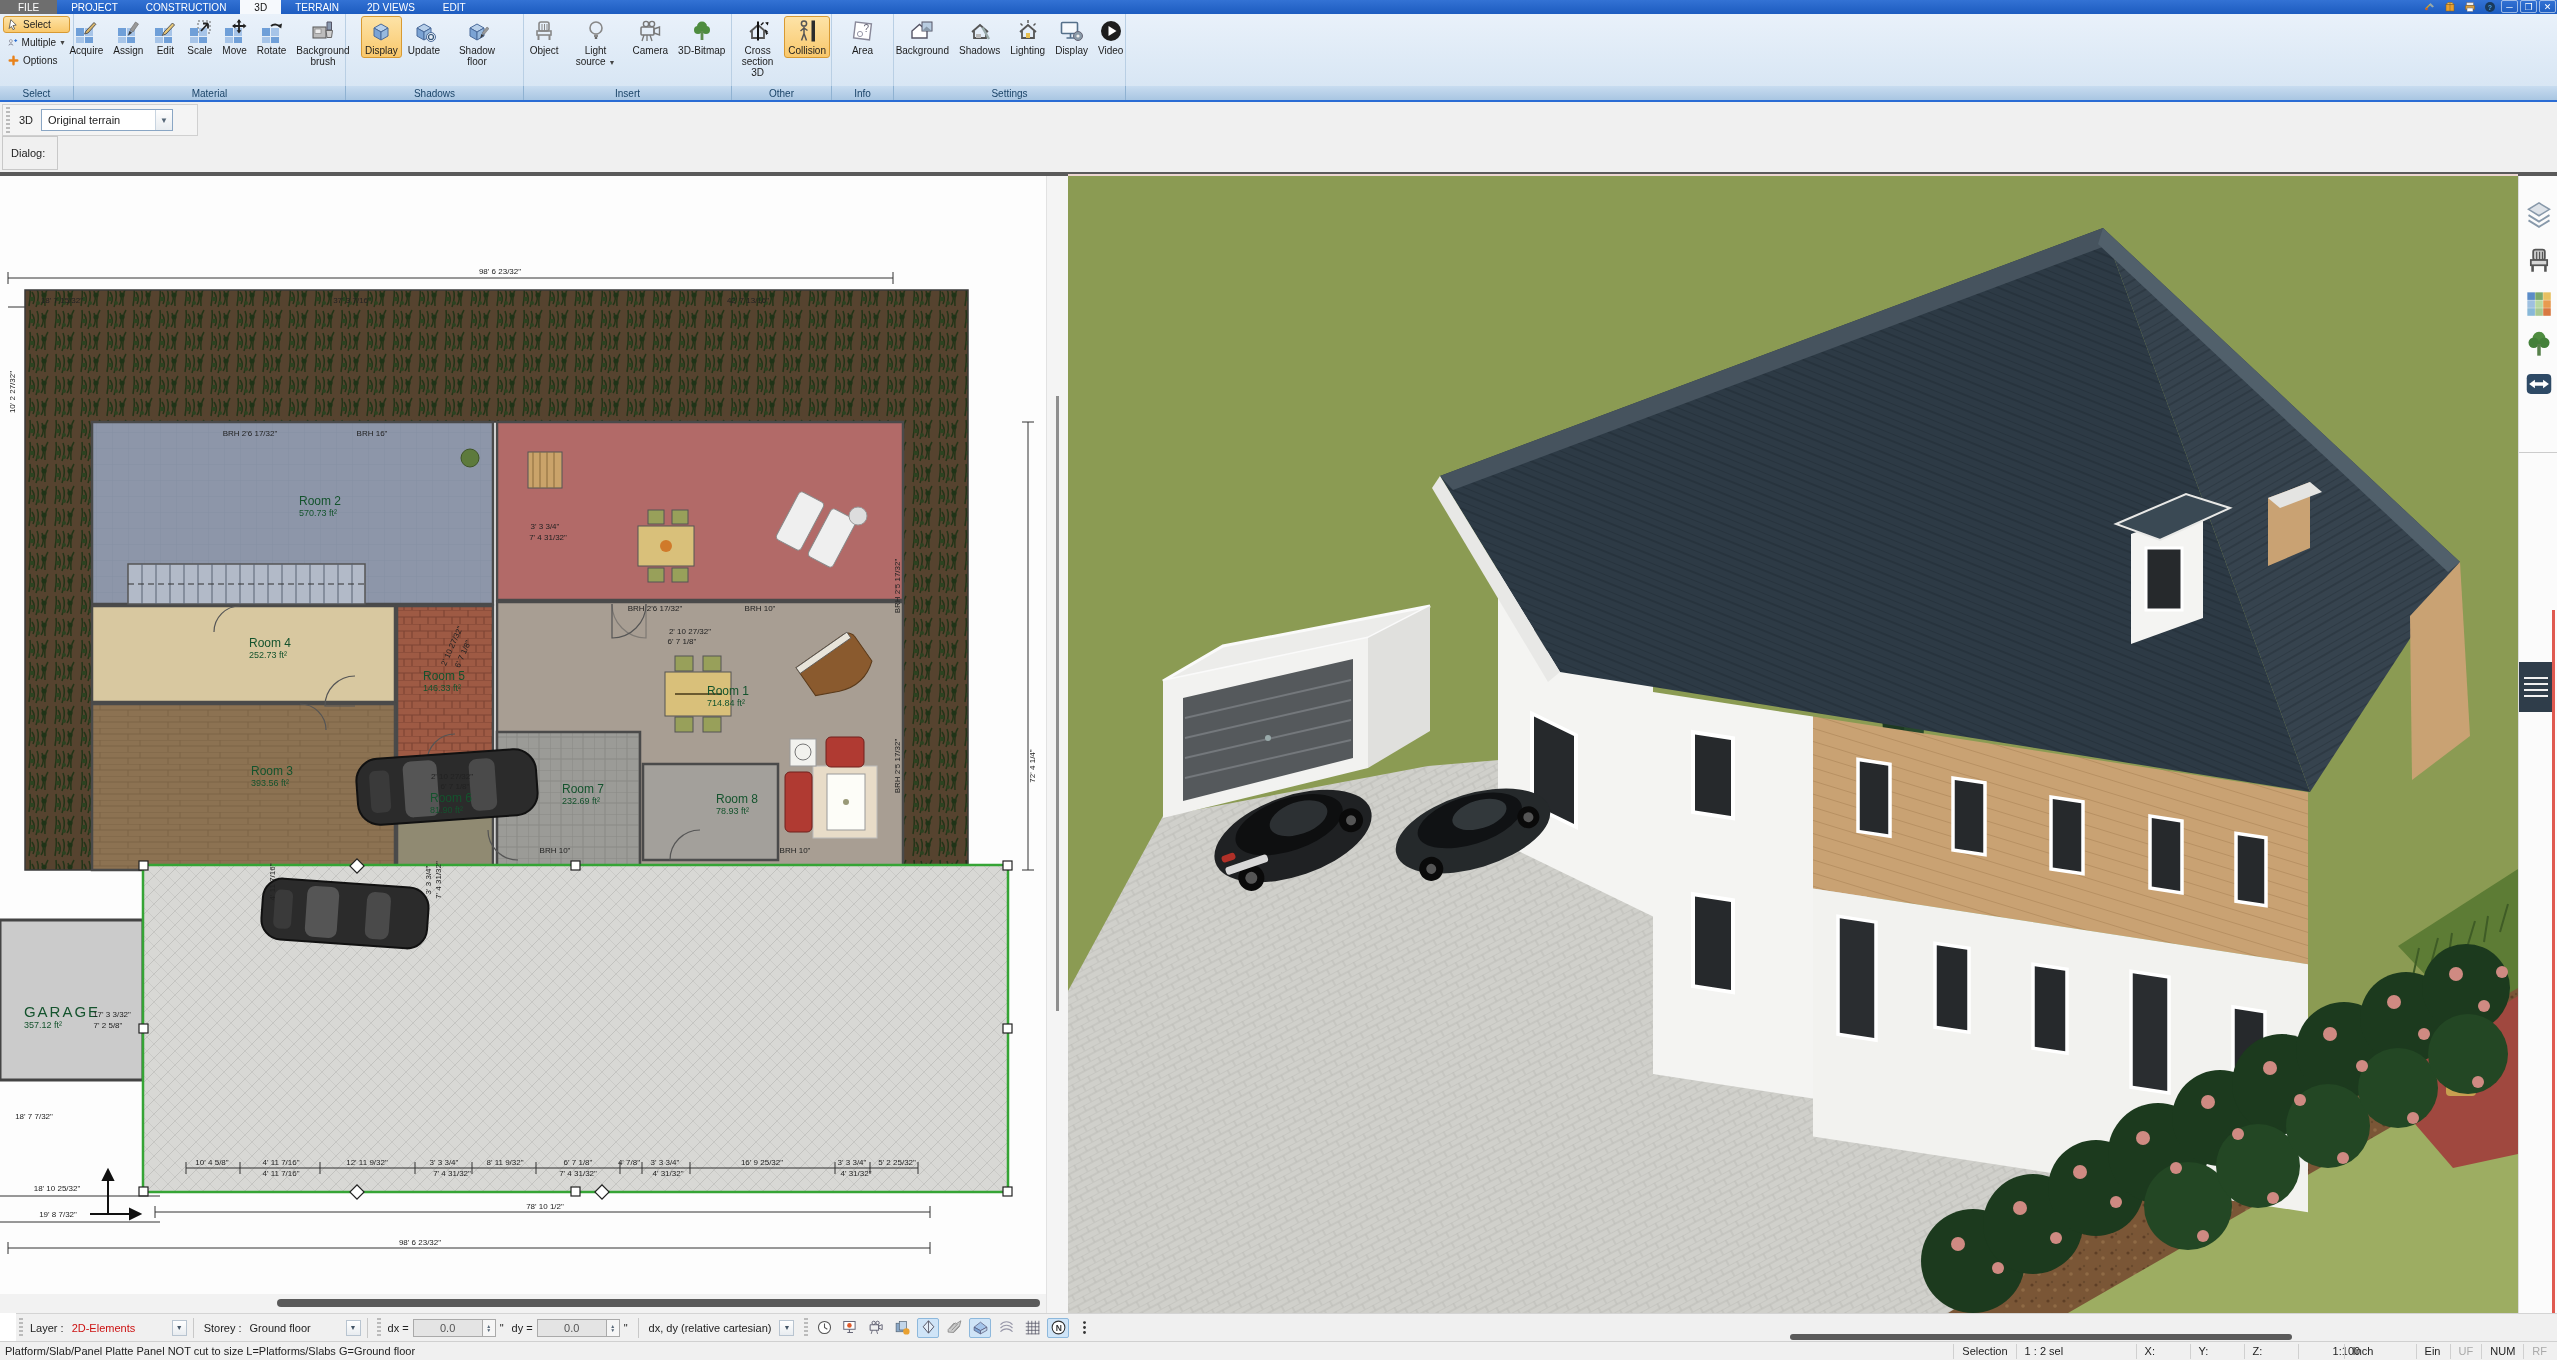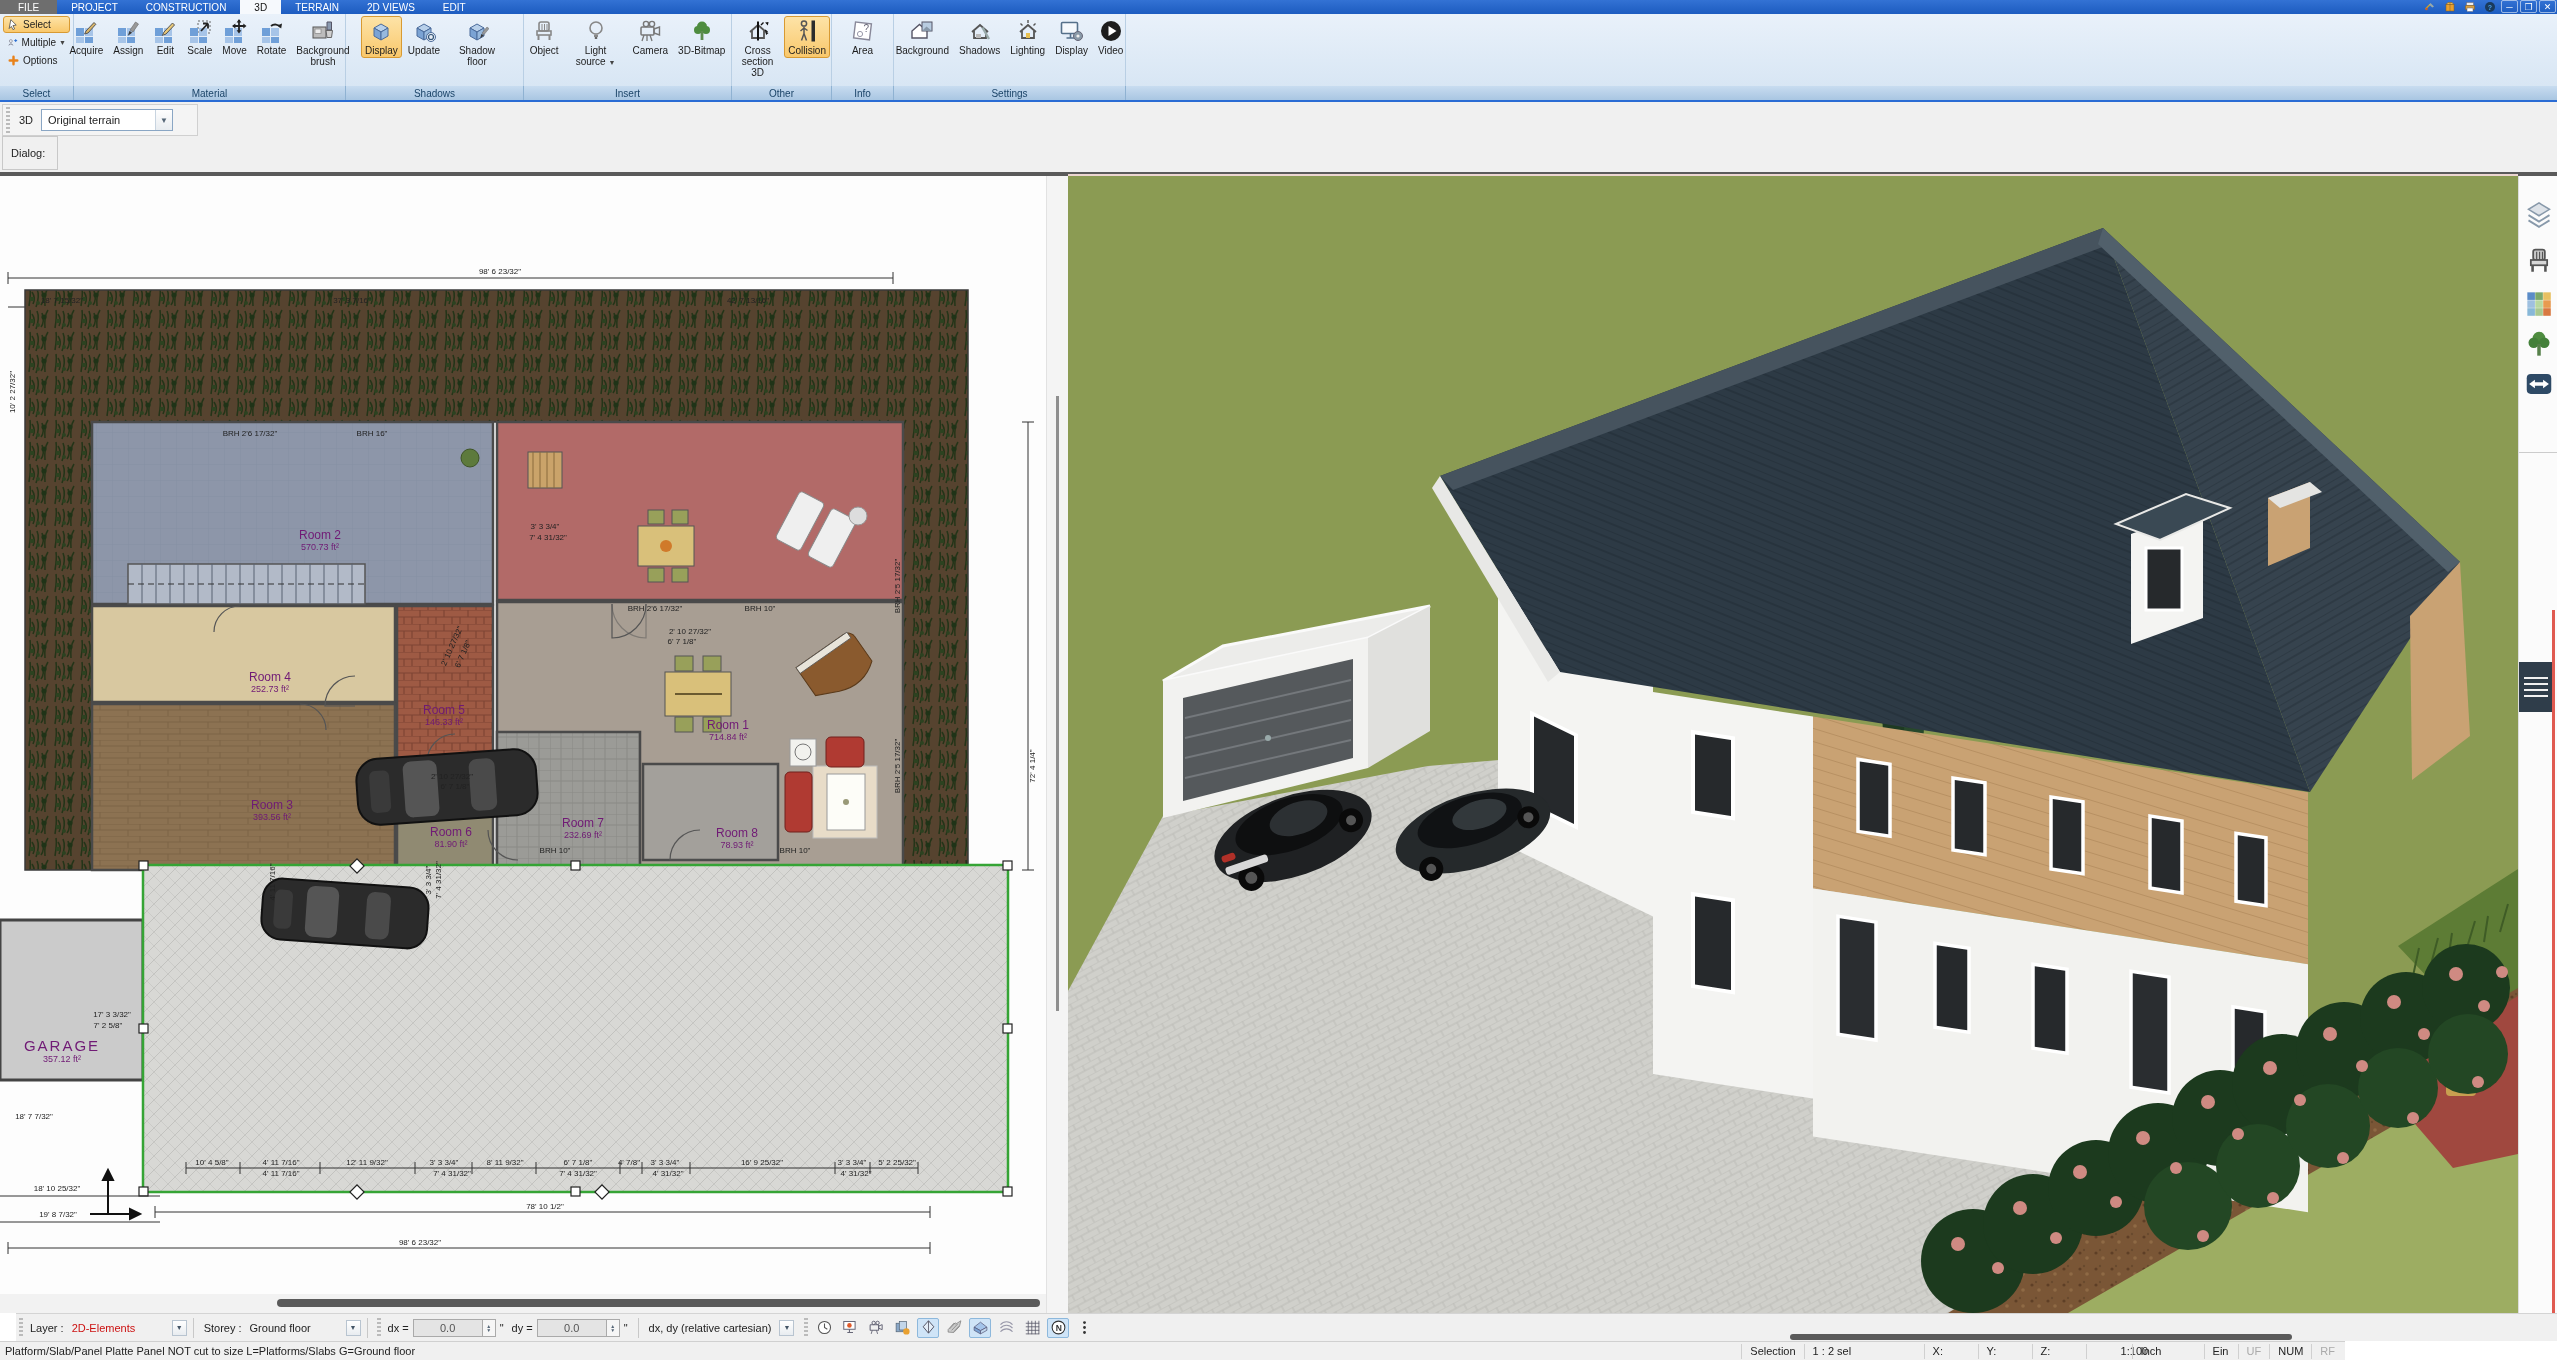--- a/index.html
+++ b/index.html
@@ -69,21 +69,21 @@
   #sidebar { position:absolute; left:2518px; top:176px; width:39px; height:1165px; background:#fbfbfb; border-left:1px solid #ddd; }
   .sb-ico { position:absolute; left:4px; width:31px; height:31px; display:flex; align-items:center; justify-content:center; }
   .sb-ico svg { width:28px; height:28px; }
   #sb-divider { position:absolute; left:0; top:276px; width:39px; height:1px; background:#ccc; }
   #panel-handle { position:absolute; left:2519px; top:662px; width:34px; height:50px; background:#2f3d4a;
     display:flex; flex-direction:column; justify-content:center; gap:4px; padding:0 5px; }
   #panel-handle i { display:block; height:2px; background:#f0f0f0; }
   #red-edge { position:absolute; left:2552px; top:610px; width:3px; height:703px; background:#e05a50; }
 
   
-  .room-label { position:absolute; transform:translate(-50%,-50%); text-align:center; color:#701a75; pointer-events:none;margin-top:34px; }
+  .room-label { position:absolute; transform:translate(-50%,-50%); text-align:left; color:#14532d; pointer-events:none; }
   .room-label .rn { font-size:12px; }
   .room-label .ra { font-size:9px; }
   .room-label.big .rn { font-size:15px; letter-spacing:2px; }
   .dim { position:absolute; font-size:8px; color:#222; transform:translate(-50%,-50%); white-space:nowrap; pointer-events:none; }
   .dim.r90 { transform:translate(-50%,-50%) rotate(-90deg); }
   .dim.r66 { transform:translate(-50%,-50%) rotate(-66deg); }
 
   
   #botbar { position:absolute; left:16px; top:1313px; width:2557px; height:28px; background:#f0f0f0;
     border-top:1px solid #d4d4d4; display:flex; align-items:center; font-size:11px; color:#222; }
@@ -94,21 +94,21 @@
     width:15px; height:16px; display:inline-flex; align-items:center; justify-content:center; margin-left:4px; }
   .num-box { width:70px; height:18px; background:#e4e4e4; border:1px solid #aaa; color:#555;
     font-size:11px; display:flex; align-items:center; justify-content:center; }
   .spin { width:13px; height:18px; border:1px solid #aaa; border-left:none; background:#f6f6f6;
     display:flex; flex-direction:column; align-items:center; justify-content:center; font-size:5px; color:#567; line-height:4px; }
   .bot-ico { width:22px; height:20px; margin:0 2px; display:flex; align-items:center; justify-content:center; border-radius:2px; }
   .bot-ico.on { background:#cfe4f7; border:1px solid #8db8dc; }
   .bot-ico svg { width:17px; height:17px; }
 
   
-  #statusbar { position:absolute; left:0; top:1341px; width:2345px; height:19px; background:#f0f0f0;
+  #statusbar { position:absolute; left:0; top:1341px; width:2557px; height:19px; background:#f0f0f0;
     border-top:1px solid #d0d0d0; font-size:11px; color:#222; display:flex; align-items:center; }
   #status-msg { padding-left:5px; white-space:nowrap; }
   #status-right { position:absolute; right:2px; top:0; height:100%; display:flex; align-items:center; }
   .st-cell { border-left:1px solid #d0d0d0; height:15px; display:flex; align-items:center; padding:0 8px; white-space:nowrap; }
   .st-cell.dis { color:#aaa; }
   #scroll3d-h { position:absolute; left:1790px; top:1334px; width:502px; height:6px; background:#5a5a5a; border-radius:3px; }
   #hscroll2d { position:absolute; left:0px; top:1294px; width:1046px; height:19px; background:#f2f2f2; }
   #hthumb2d { position:absolute; left:277px; top:5px; width:763px; height:8px; background:#5a5a5a; border-radius:4px; }
 </style>
 </head>

